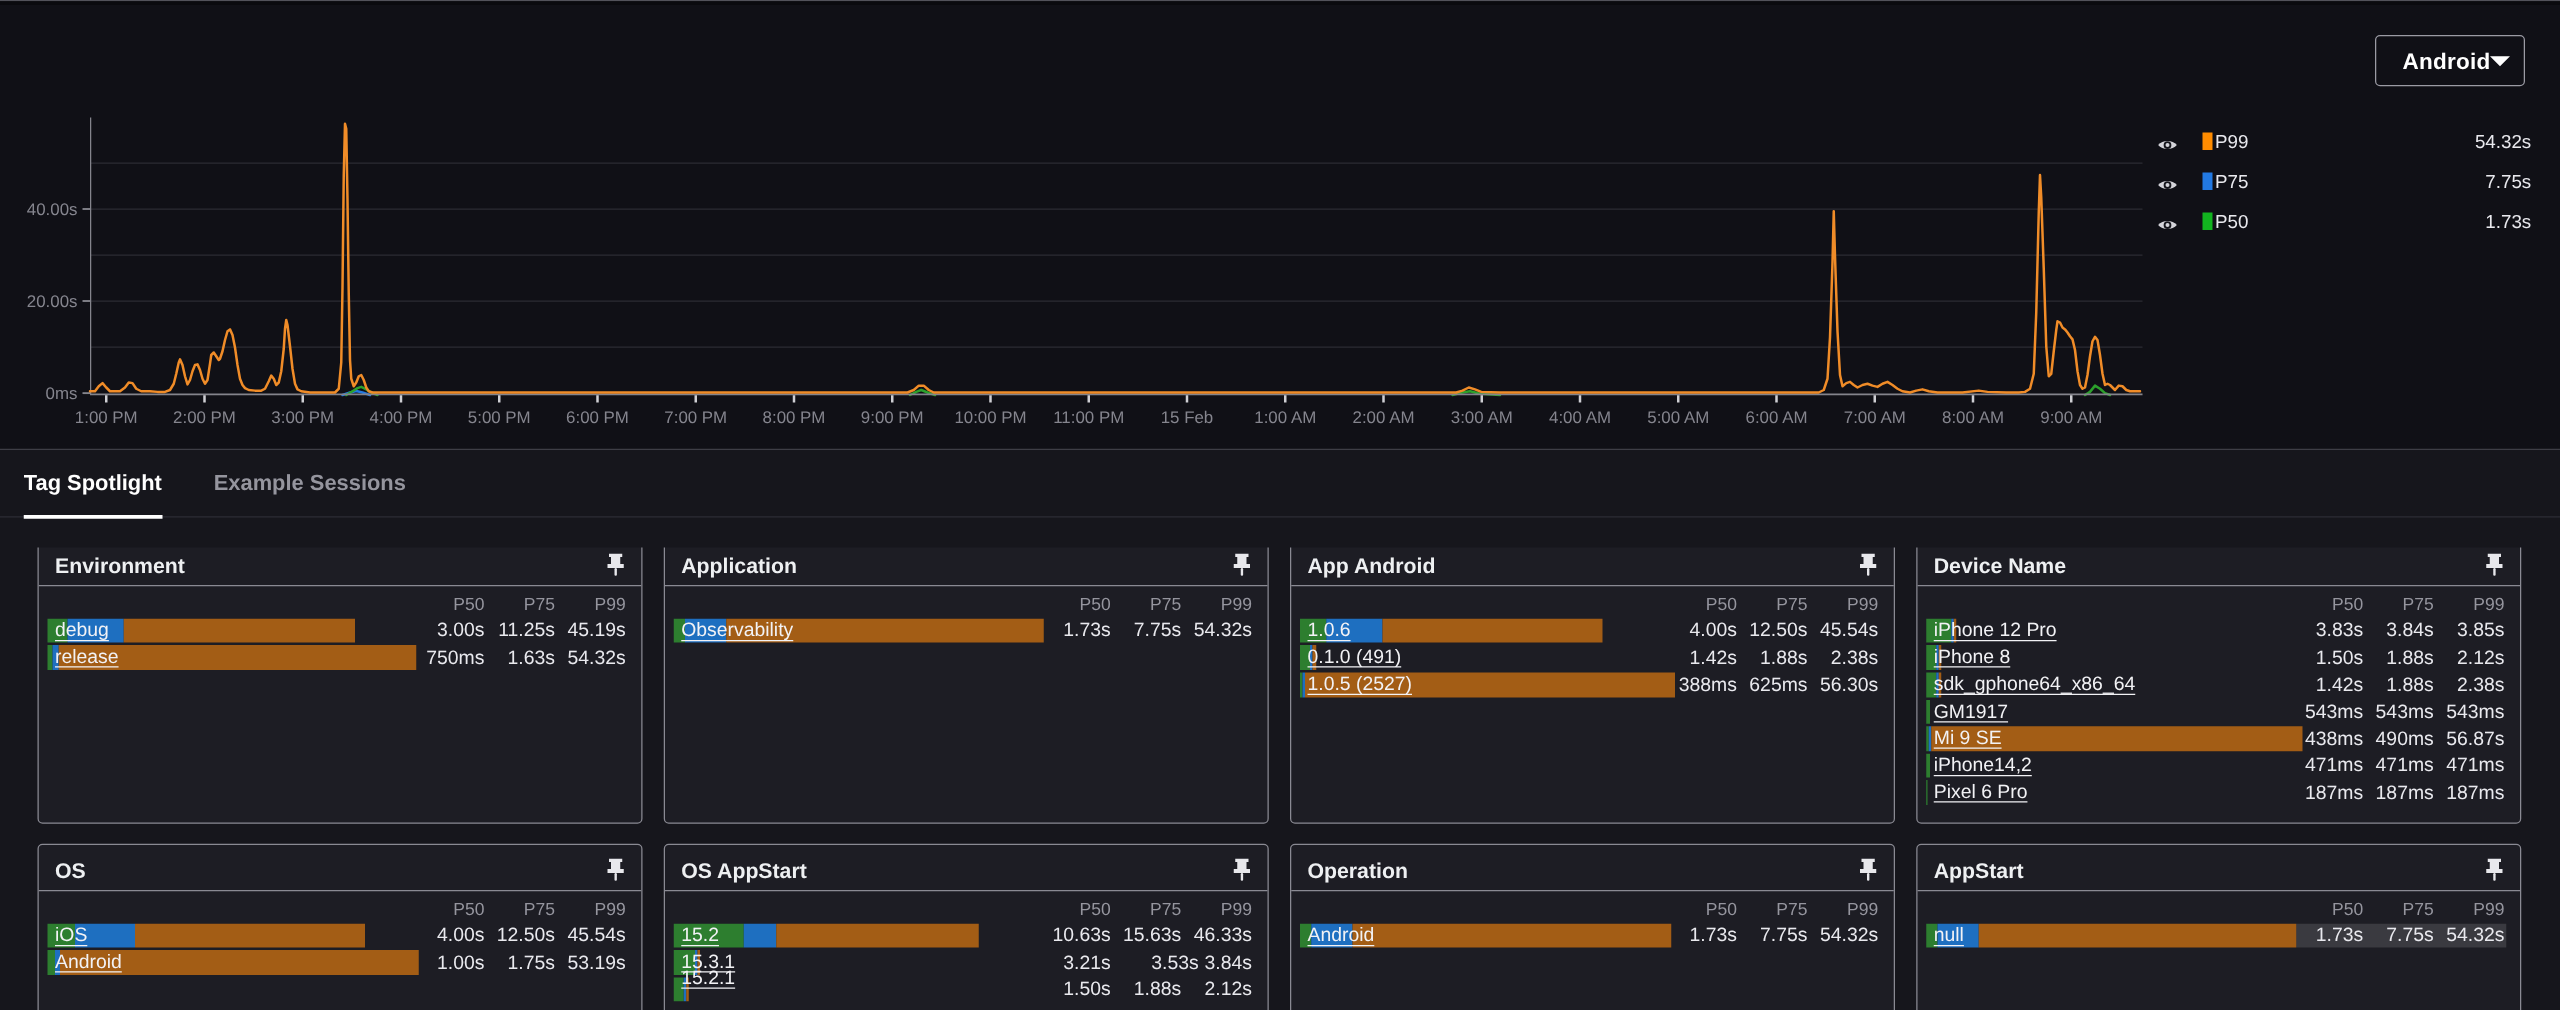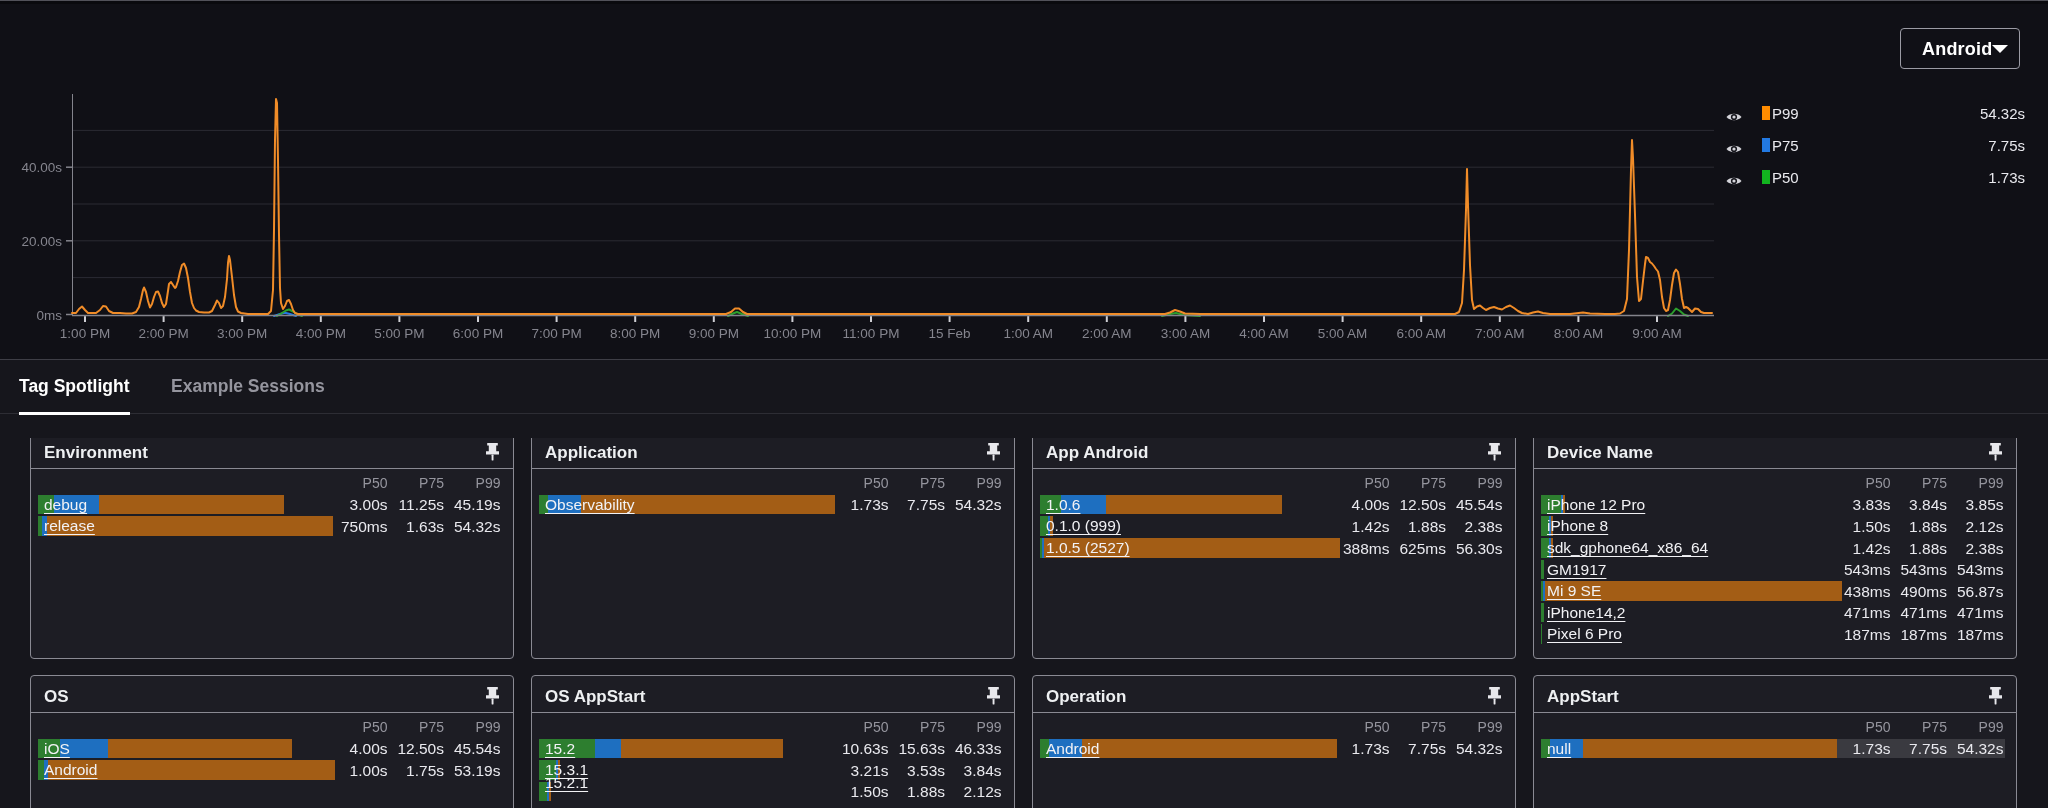--- a/index.html
+++ b/index.html
@@ -205,21 +205,21 @@
       </div>
 <div class="rlab" style="left:13px;top:64.0px">1.0.6</div>
 <div class="rval" style="left:276.5px;top:64.5px;width:80px">4.00s</div>
 <div class="rval" style="left:333.0px;top:64.5px;width:80px">12.50s</div>
 <div class="rval" style="left:389.5px;top:64.5px;width:80px">45.54s</div>
 <div class="bar" style="left:7px;top:84.6px">
         <div class="seg" style="left:0;width:7.5px;background:#2d7e2f"></div>
         <div class="seg" style="left:7.5px;width:2.4px;background:#1e6fc0"></div>
         <div class="seg" style="left:10.0px;width:2.7px;background:#a35d15"></div>
       </div>
-<div class="rlab" style="left:13px;top:85.6px">0.1.0 (999)</div>
+<div class="rlab" style="left:13px;top:85.6px">0.1.0 (491)</div>
 <div class="rval" style="left:276.5px;top:86.1px;width:80px">1.42s</div>
 <div class="rval" style="left:333.0px;top:86.1px;width:80px">1.88s</div>
 <div class="rval" style="left:389.5px;top:86.1px;width:80px">2.38s</div>
 <div class="bar" style="left:7px;top:106.2px">
         <div class="seg" style="left:0;width:2.1px;background:#2d7e2f"></div>
         <div class="seg" style="left:2.1px;width:2.0px;background:#1e6fc0"></div>
         <div class="seg" style="left:4.1px;width:295.6px;background:#a35d15"></div>
       </div>
 <div class="rlab" style="left:13px;top:107.2px">1.0.5 (2527)</div>
 <div class="rval" style="left:276.5px;top:107.7px;width:80px">388ms</div>
@@ -342,21 +342,21 @@
 <div class="rval" style="left:276.5px;top:64.5px;width:80px">10.63s</div>
 <div class="rval" style="left:333.0px;top:64.5px;width:80px">15.63s</div>
 <div class="rval" style="left:389.5px;top:64.5px;width:80px">46.33s</div>
 <div class="bar" style="left:7px;top:84.6px">
         <div class="seg" style="left:0;width:16.9px;background:#2d7e2f"></div>
         <div class="seg" style="left:16.9px;width:2.0px;background:#1e6fc0"></div>
         <div class="seg" style="left:18.9px;width:2.0px;background:#a35d15"></div>
       </div>
 <div class="rlab" style="left:13px;top:85.6px">15.3.1</div>
 <div class="rval" style="left:276.5px;top:86.1px;width:80px">3.21s</div>
-<div class="rval" style="left:333.0px;top:86.1px;width:80px">3.53s</div>
+<div class="rval" style="left:347px;top:86.1px;width:80px">3.53s</div>
 <div class="rval" style="left:389.5px;top:86.1px;width:80px">3.84s</div>
 <div class="bar" style="left:7px;top:106.2px">
         <div class="seg" style="left:0;width:7.9px;background:#2d7e2f"></div>
         <div class="seg" style="left:7.9px;width:2.0px;background:#1e6fc0"></div>
         <div class="seg" style="left:9.9px;width:2.0px;background:#a35d15"></div>
       </div>
 <div class="rlab" style="left:13px;top:98px">15.2.1</div>
 <div class="rval" style="left:276.5px;top:107.7px;width:80px">1.50s</div>
 <div class="rval" style="left:333.0px;top:107.7px;width:80px">1.88s</div>
 <div class="rval" style="left:389.5px;top:107.7px;width:80px">2.12s</div>

